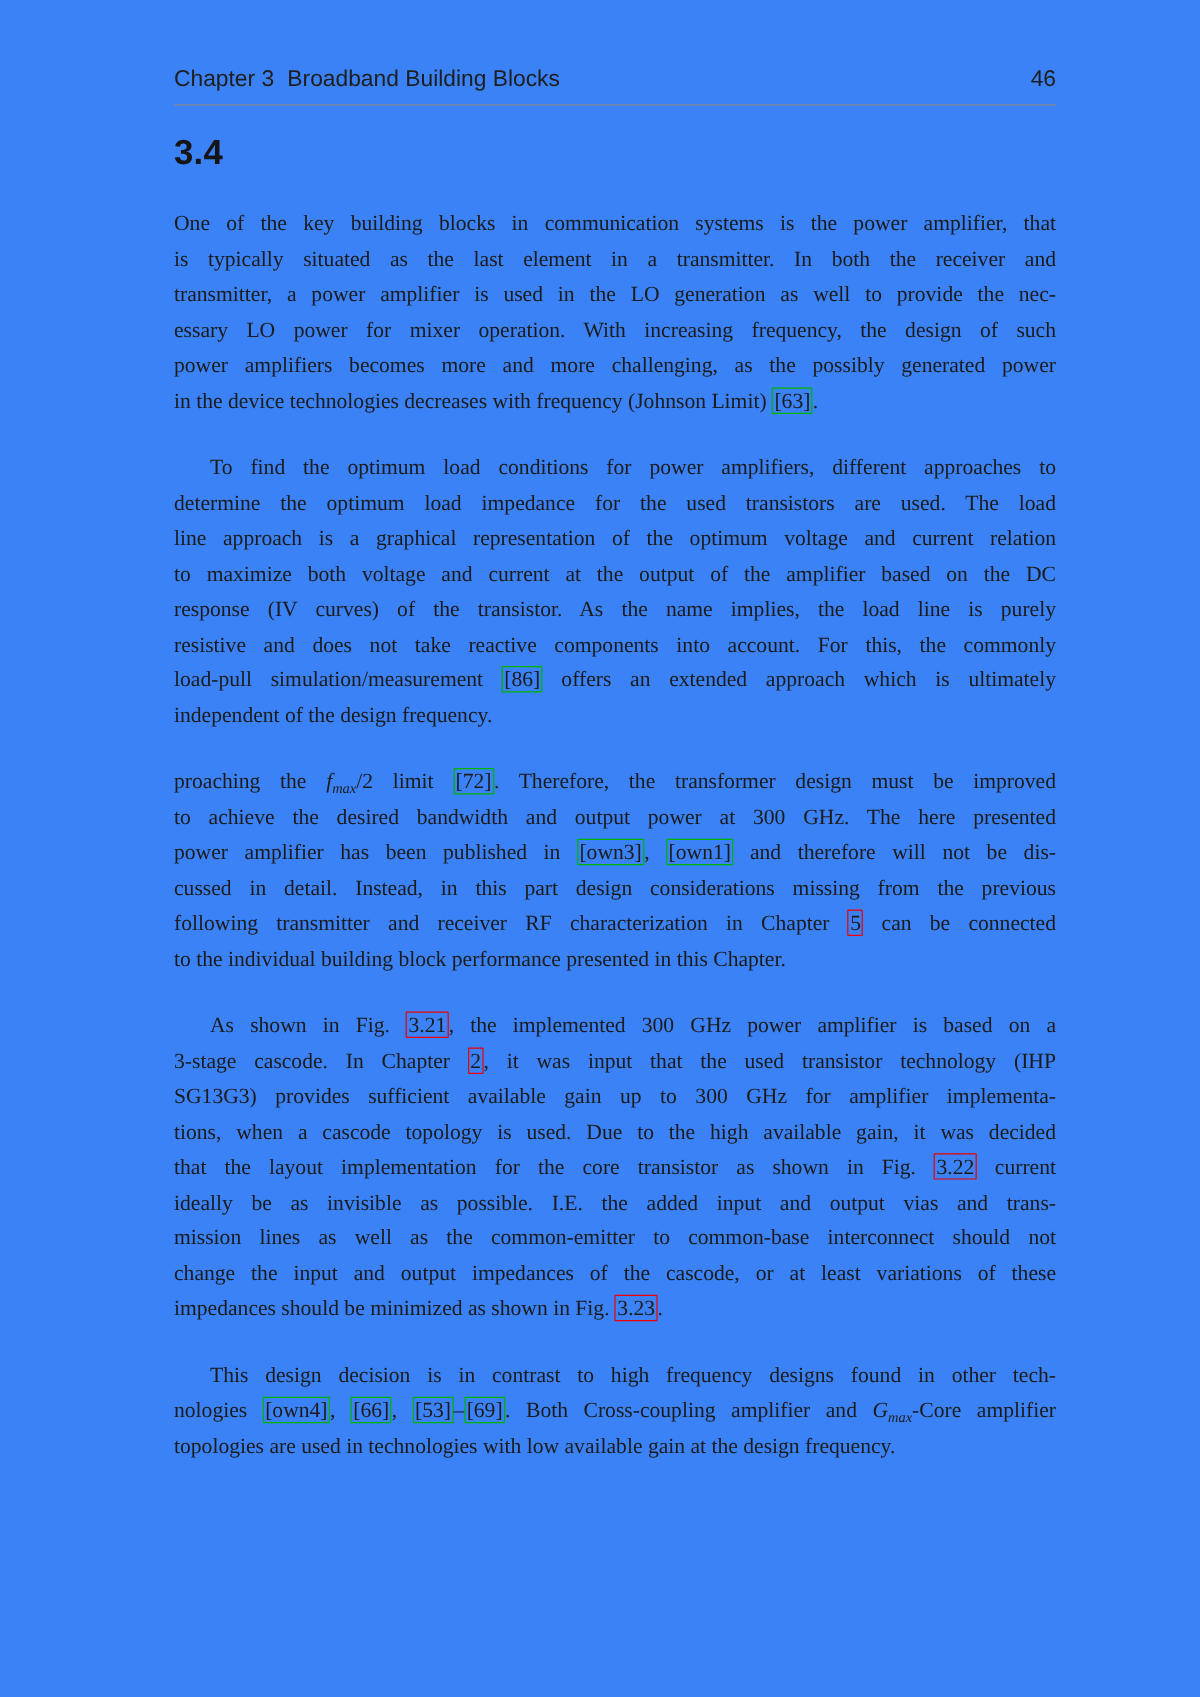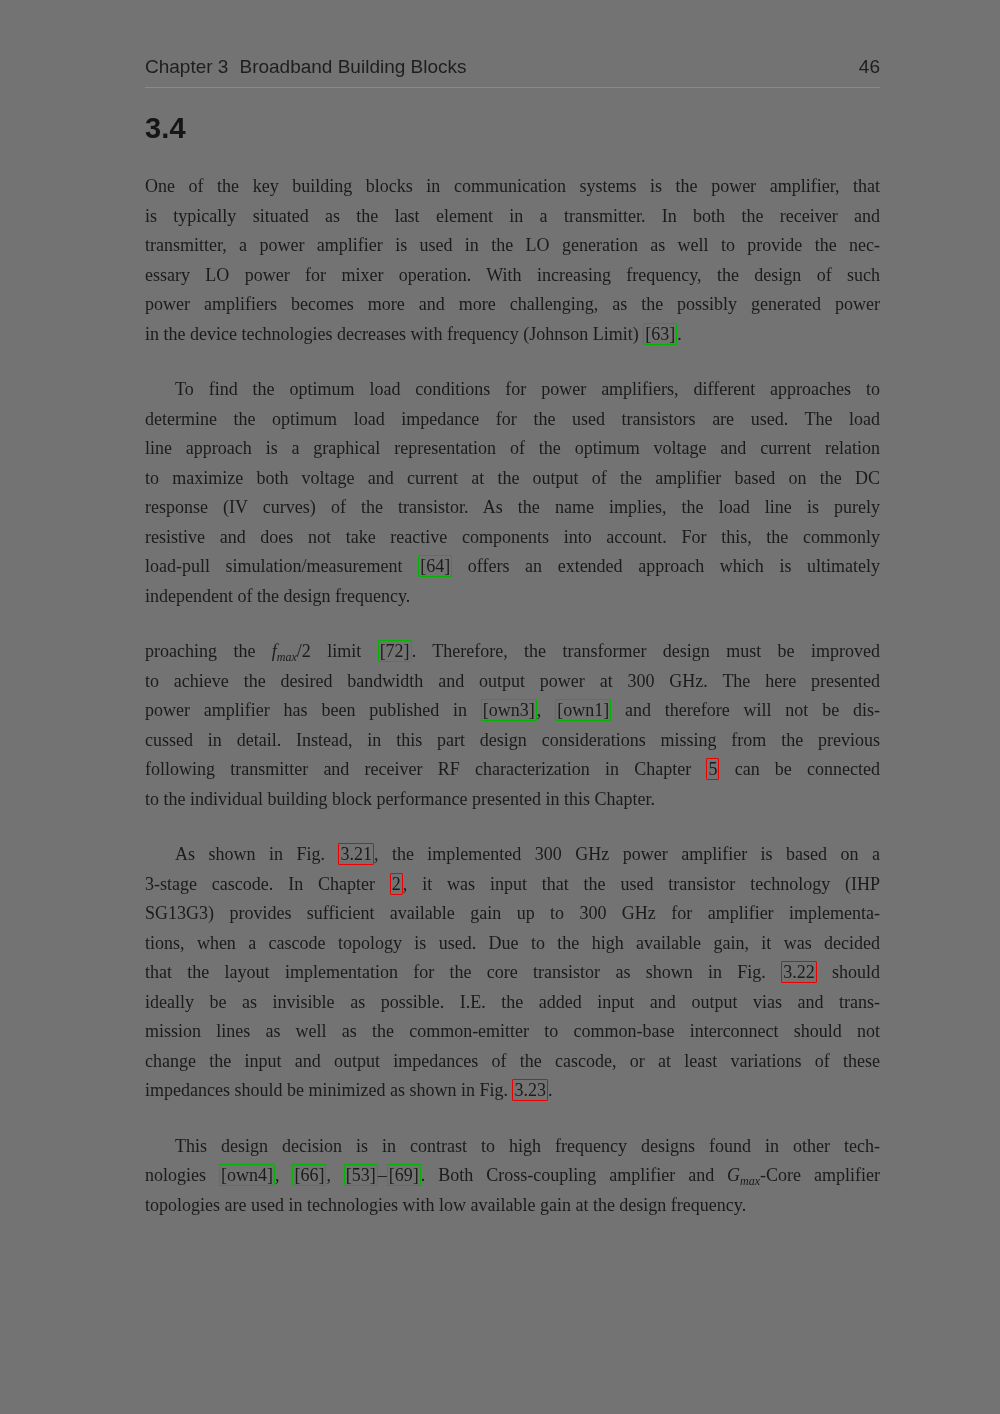--- a/index.html
+++ b/index.html
@@ -1,20 +1,20 @@
 <!DOCTYPE html>
 <html style="--cite: #00b400; --ref: #ee0000; --text: #1b1b1b; --rule: #8a8a8a;"><head>
 <meta charset="utf-8">
 <style>
   html, body { margin: 0; padding: 0; background: #ffffff; }
   .page {
     position: relative;
     width: 1000px;
     height: 1414px;
-    background: #737373;
+    background: #3b82f6;
     overflow: hidden;
     font-family: "Liberation Serif", "DejaVu Serif", serif;
     color: var(--text, #1b1b1b);
   }
   .content {
     position: absolute;
     left: 145px;
     top: 56px;
     width: 735px;
   }
@@ -100,37 +100,37 @@
           <div class="line"><span>power amplifiers becomes more and more challenging, as the possibly generated power</span></div>
           <div class="line last"><span>in the device technologies decreases with frequency (Johnson Limit) </span><span class="cite-box">[63]</span><span>.</span></div>
         </div>
         <div class="para">
           <div class="line indent"><span>To find the optimum load conditions for power amplifiers, different approaches to</span></div>
           <div class="line"><span>determine the optimum load impedance for the used transistors are used. The load</span></div>
           <div class="line"><span>line approach is a graphical representation of the optimum voltage and current relation</span></div>
           <div class="line"><span>to maximize both voltage and current at the output of the amplifier based on the DC</span></div>
           <div class="line"><span>response (IV curves) of the transistor. As the name implies, the load line is purely</span></div>
           <div class="line"><span>resistive and does not take reactive components into account. For this, the commonly</span></div>
-          <div class="line"><span>load-pull simulation/measurement </span><span class="cite-box">[64]</span><span> offers an extended approach which is ultimately</span></div>
+          <div class="line"><span>load-pull simulation/measurement </span><span class="cite-box">[86]</span><span> offers an extended approach which is ultimately</span></div>
           <div class="line last"><span>independent of the design frequency.</span></div>
         </div>
         <div class="para">
           <div class="line"><span>proaching the </span><span class="mi">f</span><span class="msub">max</span><span>/2 limit </span><span class="cite-box">[72]</span><span>. Therefore, the transformer design must be improved</span></div>
           <div class="line"><span>to achieve the desired bandwidth and output power at 300 GHz. The here presented</span></div>
           <div class="line"><span>power amplifier has been published in </span><span class="cite-box">[own3]</span><span>, </span><span class="cite-box">[own1]</span><span> and therefore will not be dis-</span></div>
           <div class="line"><span>cussed in detail. Instead, in this part design considerations missing from the previous</span></div>
           <div class="line"><span>following transmitter and receiver RF characterization in Chapter </span><span class="ref-box">5</span><span> can be connected</span></div>
           <div class="line last"><span>to the individual building block performance presented in this Chapter.</span></div>
         </div>
         <div class="para">
           <div class="line indent"><span>As shown in Fig. </span><span class="ref-box">3.21</span><span>, the implemented 300 GHz power amplifier is based on a</span></div>
           <div class="line"><span>3-stage cascode. In Chapter </span><span class="ref-box">2</span><span>, it was input that the used transistor technology (IHP</span></div>
           <div class="line"><span>SG13G3) provides sufficient available gain up to 300 GHz for amplifier implementa-</span></div>
           <div class="line"><span>tions, when a cascode topology is used. Due to the high available gain, it was decided</span></div>
-          <div class="line"><span>that the layout implementation for the core transistor as shown in Fig. </span><span class="ref-box">3.22</span><span> should</span></div>
+          <div class="line"><span>that the layout implementation for the core transistor as shown in Fig. </span><span class="ref-box">3.22</span><span> current</span></div>
           <div class="line"><span>ideally be as invisible as possible. I.E. the added input and output vias and trans-</span></div>
           <div class="line"><span>mission lines as well as the common-emitter to common-base interconnect should not</span></div>
           <div class="line"><span>change the input and output impedances of the cascode, or at least variations of these</span></div>
           <div class="line last"><span>impedances should be minimized as shown in Fig. </span><span class="ref-box">3.23</span><span>.</span></div>
         </div>
         <div class="para">
           <div class="line indent"><span>This design decision is in contrast to high frequency designs found in other tech-</span></div>
           <div class="line"><span>nologies </span><span class="cite-box">[own4]</span><span>, </span><span class="cite-box">[66]</span><span>, </span><span class="cite-box">[53]</span><span>–</span><span class="cite-box">[69]</span><span>. Both Cross-coupling amplifier and </span><span class="mi">G</span><span class="msub">max</span><span>-Core amplifier</span></div>
           <div class="line last"><span>topologies are used in technologies with low available gain at the design frequency.</span></div>
         </div>

